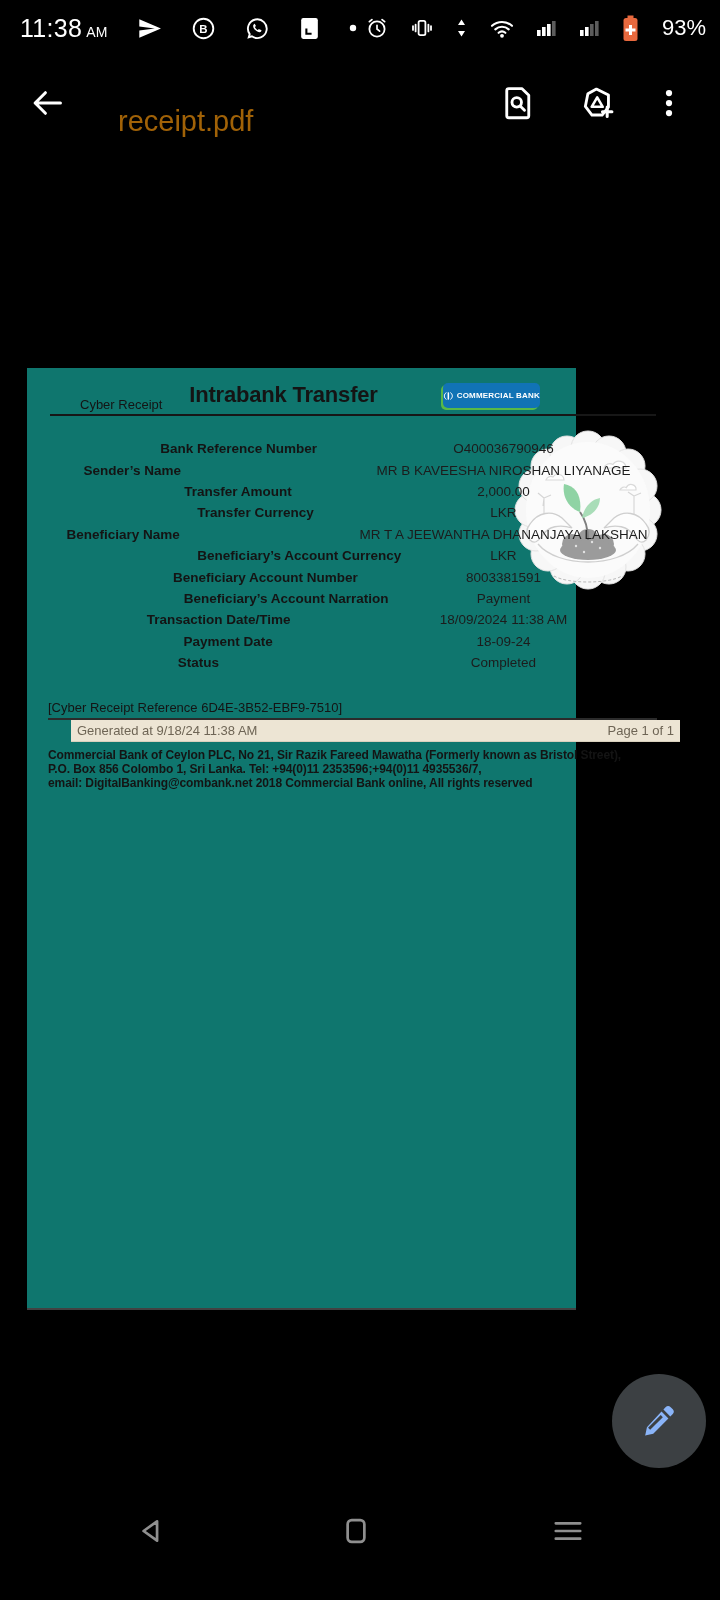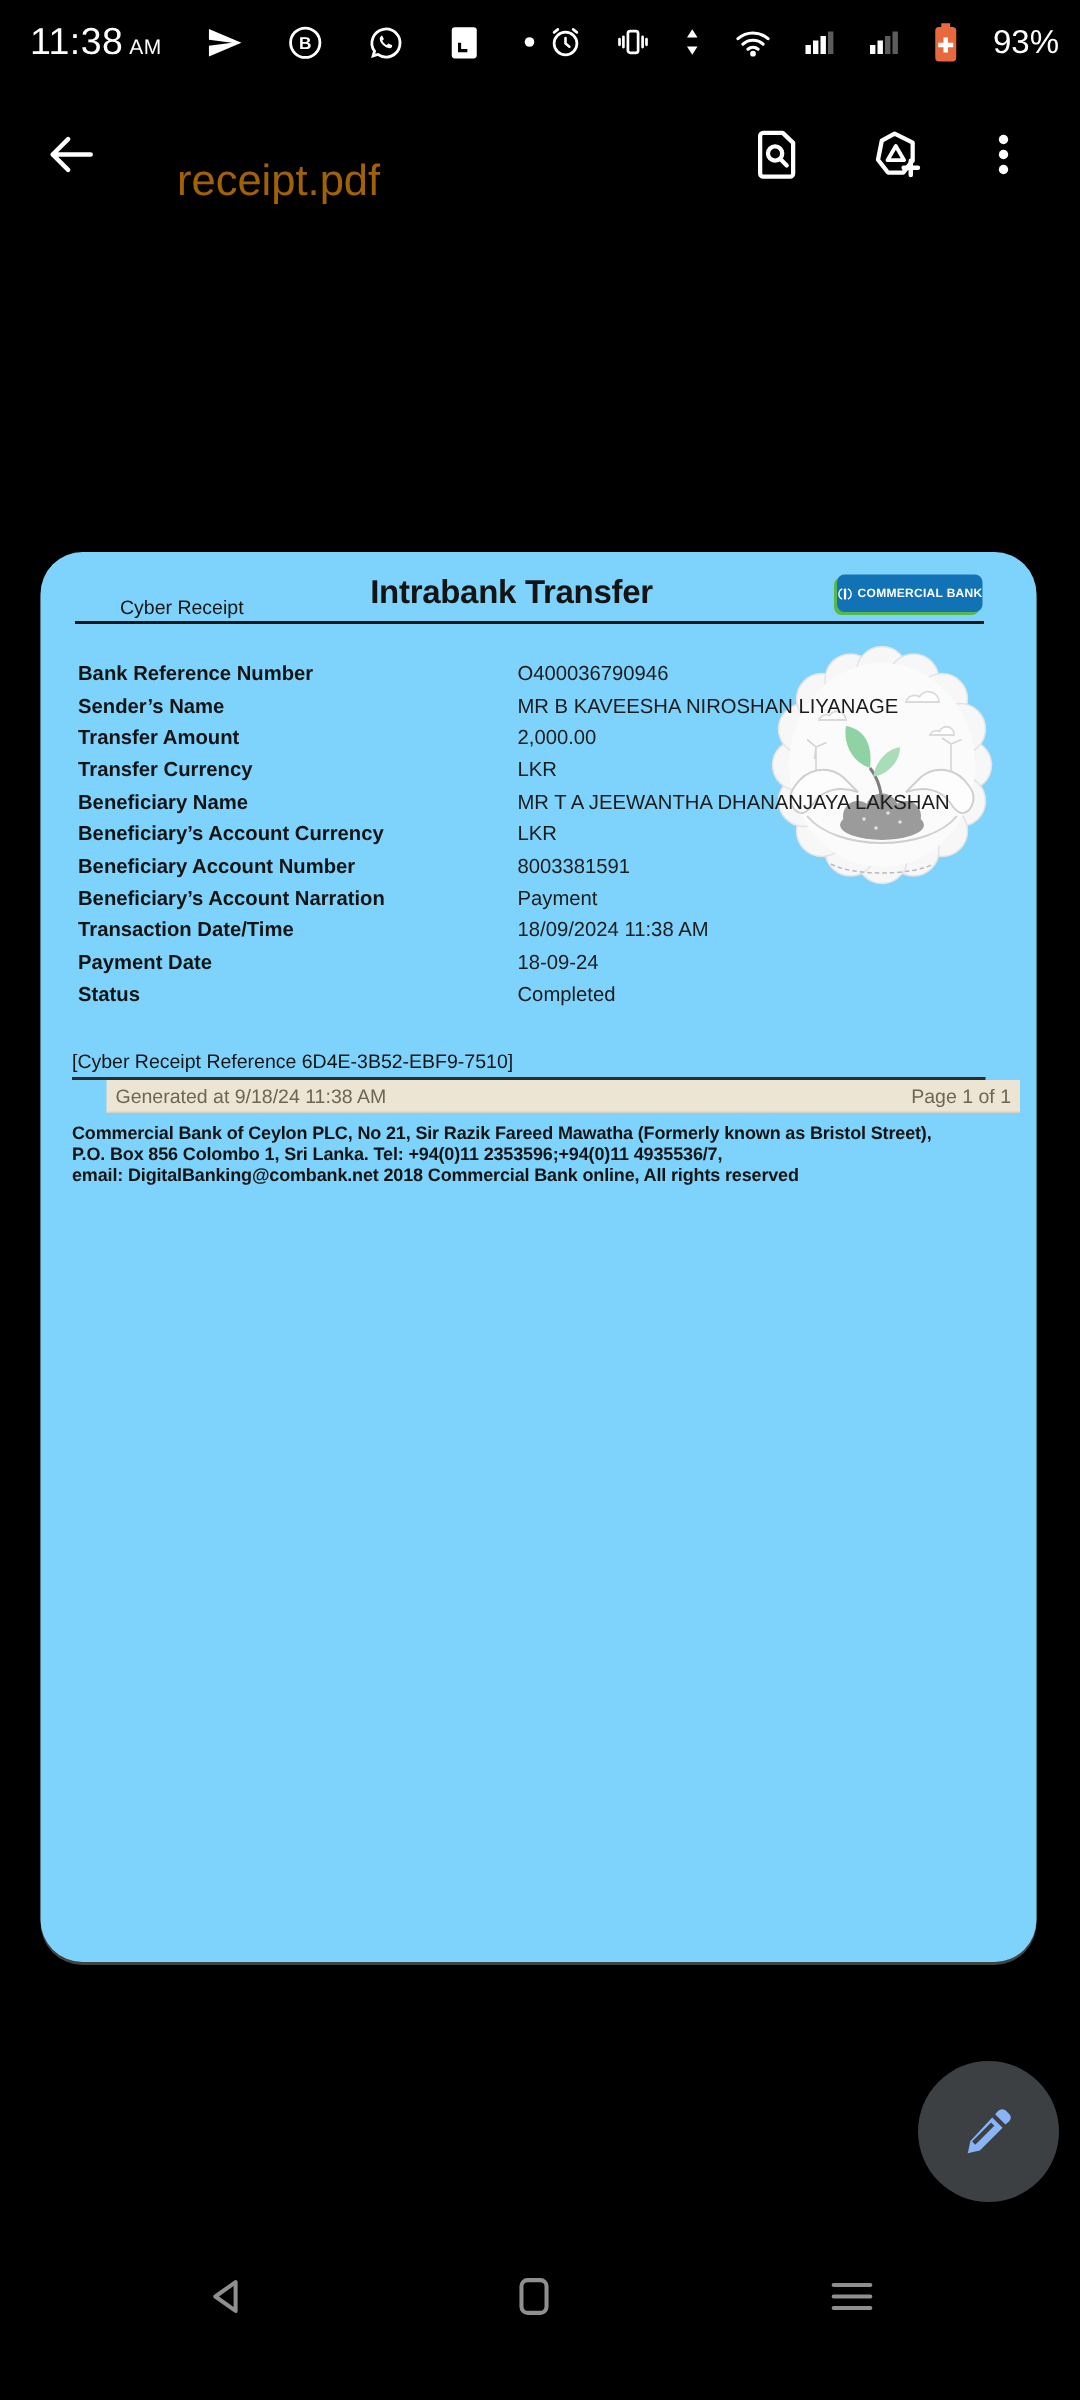--- a/index.html
+++ b/index.html
@@ -21,36 +21,36 @@
   .appbar{position:absolute;left:0;top:70px;width:720px;height:66px;}
   .iconbtn{position:absolute;background:none;border:none;padding:0;margin:0;cursor:pointer;}
   .ab-back{left:28px;top:14px;}
   .ab-title{position:absolute;left:118px;top:15px;font-size:29px;color:#a16207;margin-top:20px;}
   .ab-find{left:499px;top:14px;}
   .ab-annot{left:579px;top:14px;}
   .ab-menu{left:654px;top:14px;}
 
   
   .pdf-viewport{position:absolute;left:0;top:136px;width:720px;height:1220px;}
-  .page{position:absolute;left:27px;top:232px;width:664px;height:940px;background:#7dd3fc;
-        box-shadow:0 2px 0 rgba(120,120,120,.55);color:#141414;border-radius:28px;}
+  .page{position:absolute;left:27px;top:232px;width:549px;height:940px;background:#0f766e;
+        box-shadow:0 2px 0 rgba(120,120,120,.55);color:#141414;}
   .rcpt-doclabel{position:absolute;left:53px;top:29px;font-size:13px;}
   .rcpt-title{position:absolute;left:0;right:36px;top:14px;text-align:center;
               font-size:22px;font-weight:700;letter-spacing:-.2px;}
   .logo{position:absolute;right:36px;top:15px;width:97px;height:25px;background:#1173b5;
         border-radius:5px;box-shadow:-2px 2px 0 #58b948;display:flex;align-items:center;
         justify-content:center;gap:3px;}
   .logo-text{color:#fff;font-size:8px;font-weight:700;letter-spacing:.2px;white-space:nowrap;}
   .hr1{position:absolute;left:23px;top:46px;width:606px;height:2px;background:#171717;}
   .hr2{position:absolute;left:21px;top:350px;width:609px;height:2px;background:#2b2b2b;}
 
   .wm{position:absolute;left:481px;top:60px;width:160px;height:170px;z-index:1;}
 
   .fields{position:absolute;left:25px;top:70px;width:610px;z-index:2;}
-  .frow{display:flex;height:21.4px;align-items:center;}
+  .frow{display:flex;height:21.4px;align-items:center;justify-content:center;}
   .flabel{width:293px;font-size:13.5px;font-weight:700;}
   .fvalue{font-size:13.5px;color:#1c1c1c;}
 
   .refline{position:absolute;left:21px;top:332px;font-size:13px;z-index:2;}
   .genbar{position:absolute;left:21px;top:352px;width:609px;height:22px;background:#ede5d4;
           border-bottom:1px solid #d9d0bd;display:flex;align-items:center;
           justify-content:space-between;padding:0 6px;box-sizing:border-box;
           font-size:13px;color:#6e6555;z-index:2;margin-left:23px;}
   .footer{position:absolute;left:21px;top:381px;font-size:12px;font-weight:700;
           line-height:13.8px;letter-spacing:-.1px;white-space:nowrap;z-index:2;}

